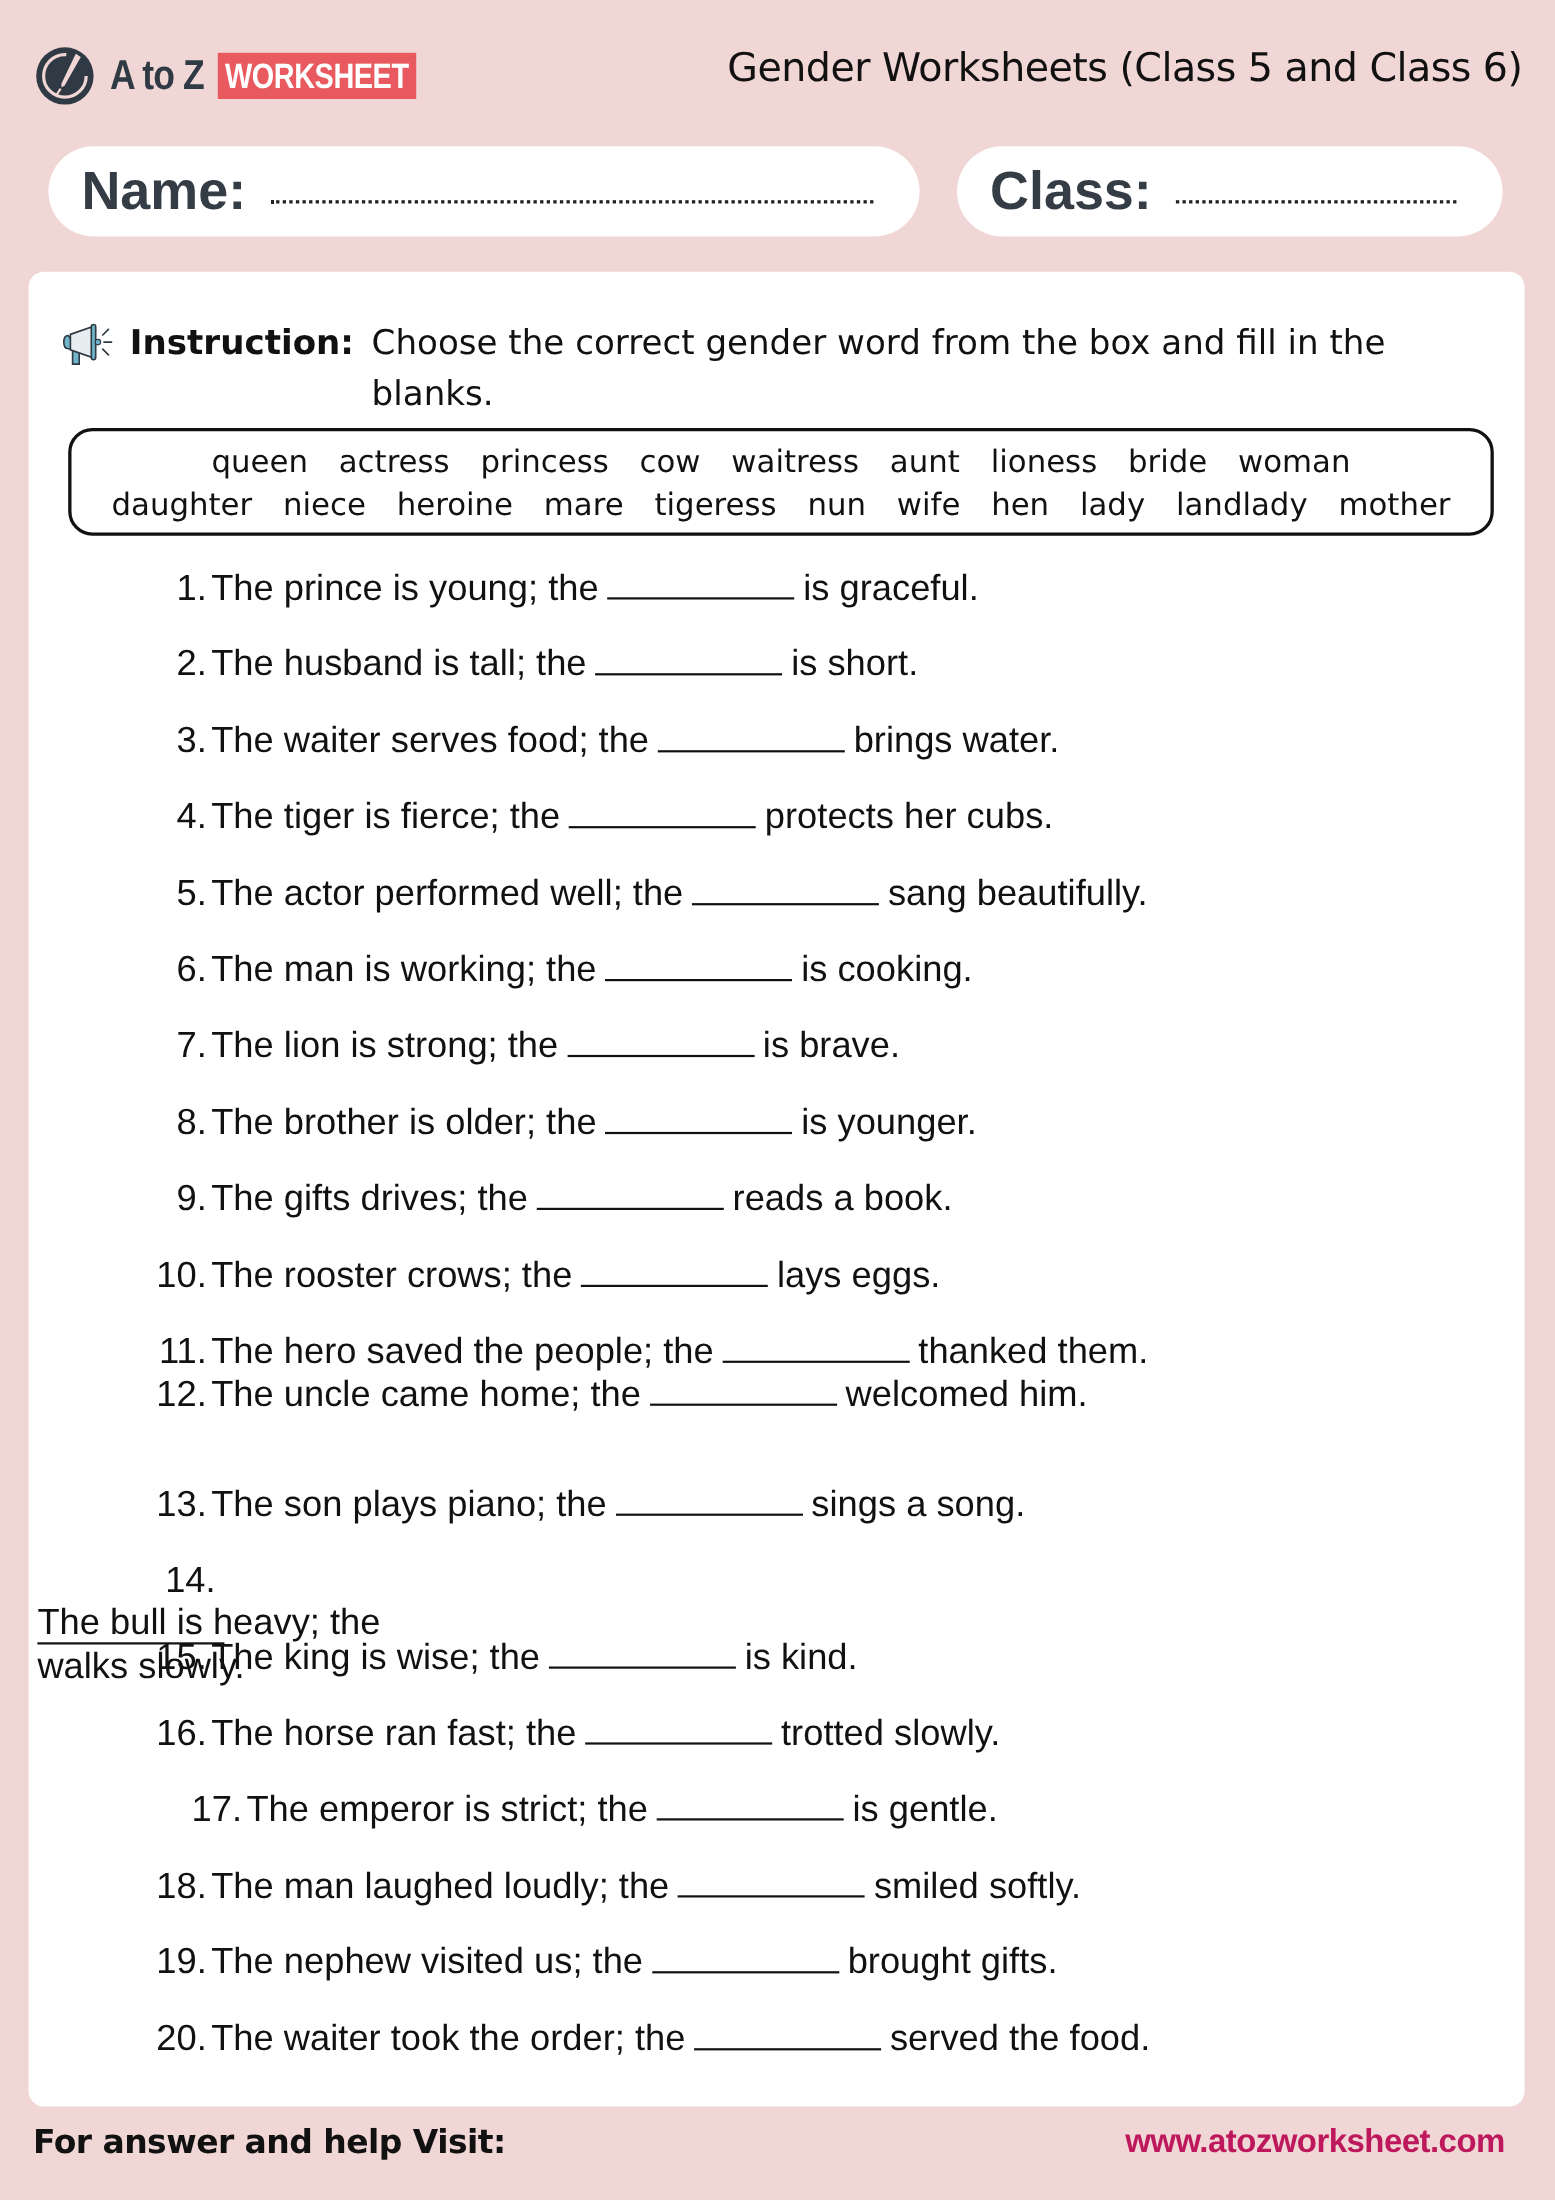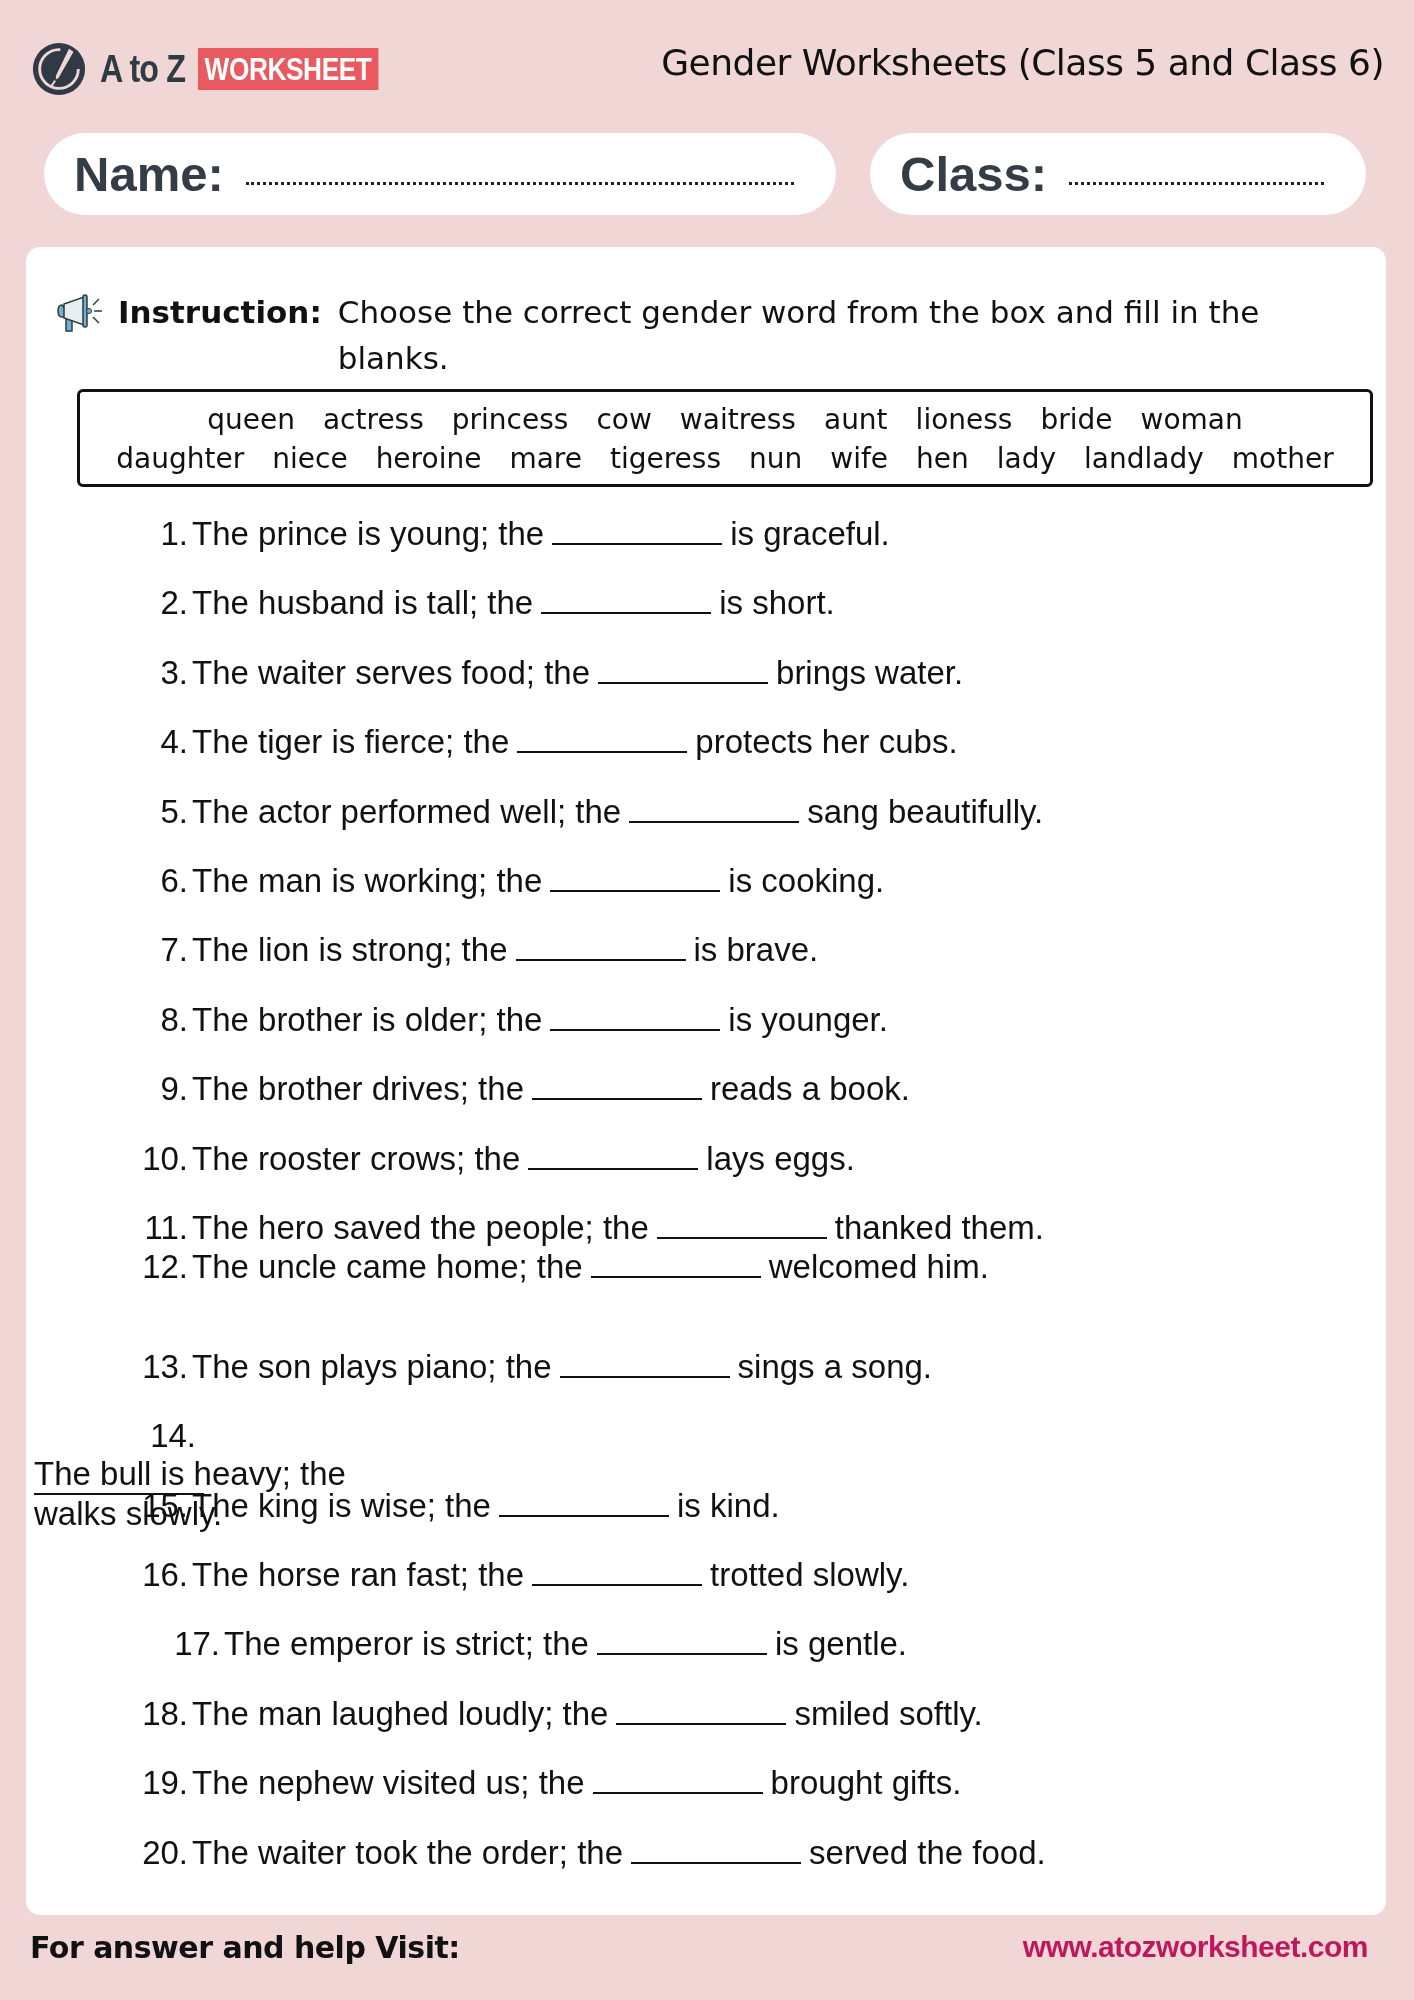--- a/index.html
+++ b/index.html
@@ -22,21 +22,21 @@
   .pill-class { left: 870px; width: 496px; }
   .pill-label { font-family: "Liberation Sans", sans-serif; font-weight: bold; font-size: 49px; color: #343d46; margin-left: 30px; }
   .dots { flex: 1; border-bottom: 3px dotted #222; margin: 18px 42px 0 22px; height: 0; }
 
   .card { position: absolute; left: 26px; top: 247px; width: 1360px; height: 1668px; background: #fff; border-radius: 14px; }
   .instruction { position: absolute; left: 30px; top: 42px; width: 1300px; display: flex; }
   .megaphone { width: 50px; height: 44px; margin-right: 12px; margin-top: 2px; flex: none; }
   .instr-label { font-weight: bold; font-size: 31px; white-space: nowrap; margin-right: 16px; flex: none; line-height: 46px; font-family: "DejaVu Sans", sans-serif; }
   .instr-text { font-size: 31px; line-height: 46px; width: 1000px; }
 
-  .wordbox { position: absolute; left: 36px; top: 142px; width: 1296px; height: 98px; border: 3px solid #111; border-radius: 6px; text-align: center; font-size: 28px; line-height: 39px; padding-top: 8px; box-sizing: border-box; margin-left: 15px; }
+  .wordbox { position: absolute; left: 36px; top: 142px; width: 1296px; height: 98px; border: 3px solid #111; border-radius: 22px; text-align: center; font-size: 28px; line-height: 39px; padding-top: 8px; box-sizing: border-box; }
   .wordrow { display: flex; justify-content: center; gap: 0; }
   .wordrow span { padding: 0 14px; }
 
   .questions { position: absolute; left: 0; top: 268px; width: 1360px; }
   .q { position: absolute; left: 0; width: 1300px; height: 50px; display: flex; align-items: baseline; font-family: "Liberation Sans", sans-serif; font-size: 33px; color: #111; }
   .q-num { width: 166px; text-align: right; flex: none; padding-right: 4px; box-sizing: border-box; }
   .blank { display: inline-block; width: 170px; border-bottom: 2px solid #111; margin: 0 8px; height: 24px; }
 
   .footer-left { position: absolute; left: 30px; top: 1930px; font-family: "DejaVu Sans", sans-serif; font-weight: bold; font-size: 30px; color: #111; letter-spacing: -0.5px; }
   .footer-right { position: absolute; right: 46px; top: 1930px; font-family: Liberation Sans, sans-serif; font-weight: bold; font-size: 30px; color: #be185d; letter-spacing: -0.5px; }
@@ -151,21 +151,21 @@
         <span>is brave.</span>
       </div>
       <div class="q" style="top: 485.8px;">
         <span class="q-num">8.</span>
         <span>The brother is older; the</span>
         <span class="blank"></span>
         <span>is younger.</span>
       </div>
       <div class="q" style="top: 555.2px;">
         <span class="q-num">9.</span>
-        <span>The brother drives; the</span>
+        <span>The gifts drives; the</span>
         <span class="blank"></span>
         <span>reads a book.</span>
       </div>
       <div class="q" style="top: 624.6px;">
         <span class="q-num">10.</span>
         <span>The rooster crows; the</span>
         <span class="blank"></span>
         <span>lays eggs.</span>
       </div>
       <div class="q" style="top: 694px;">

